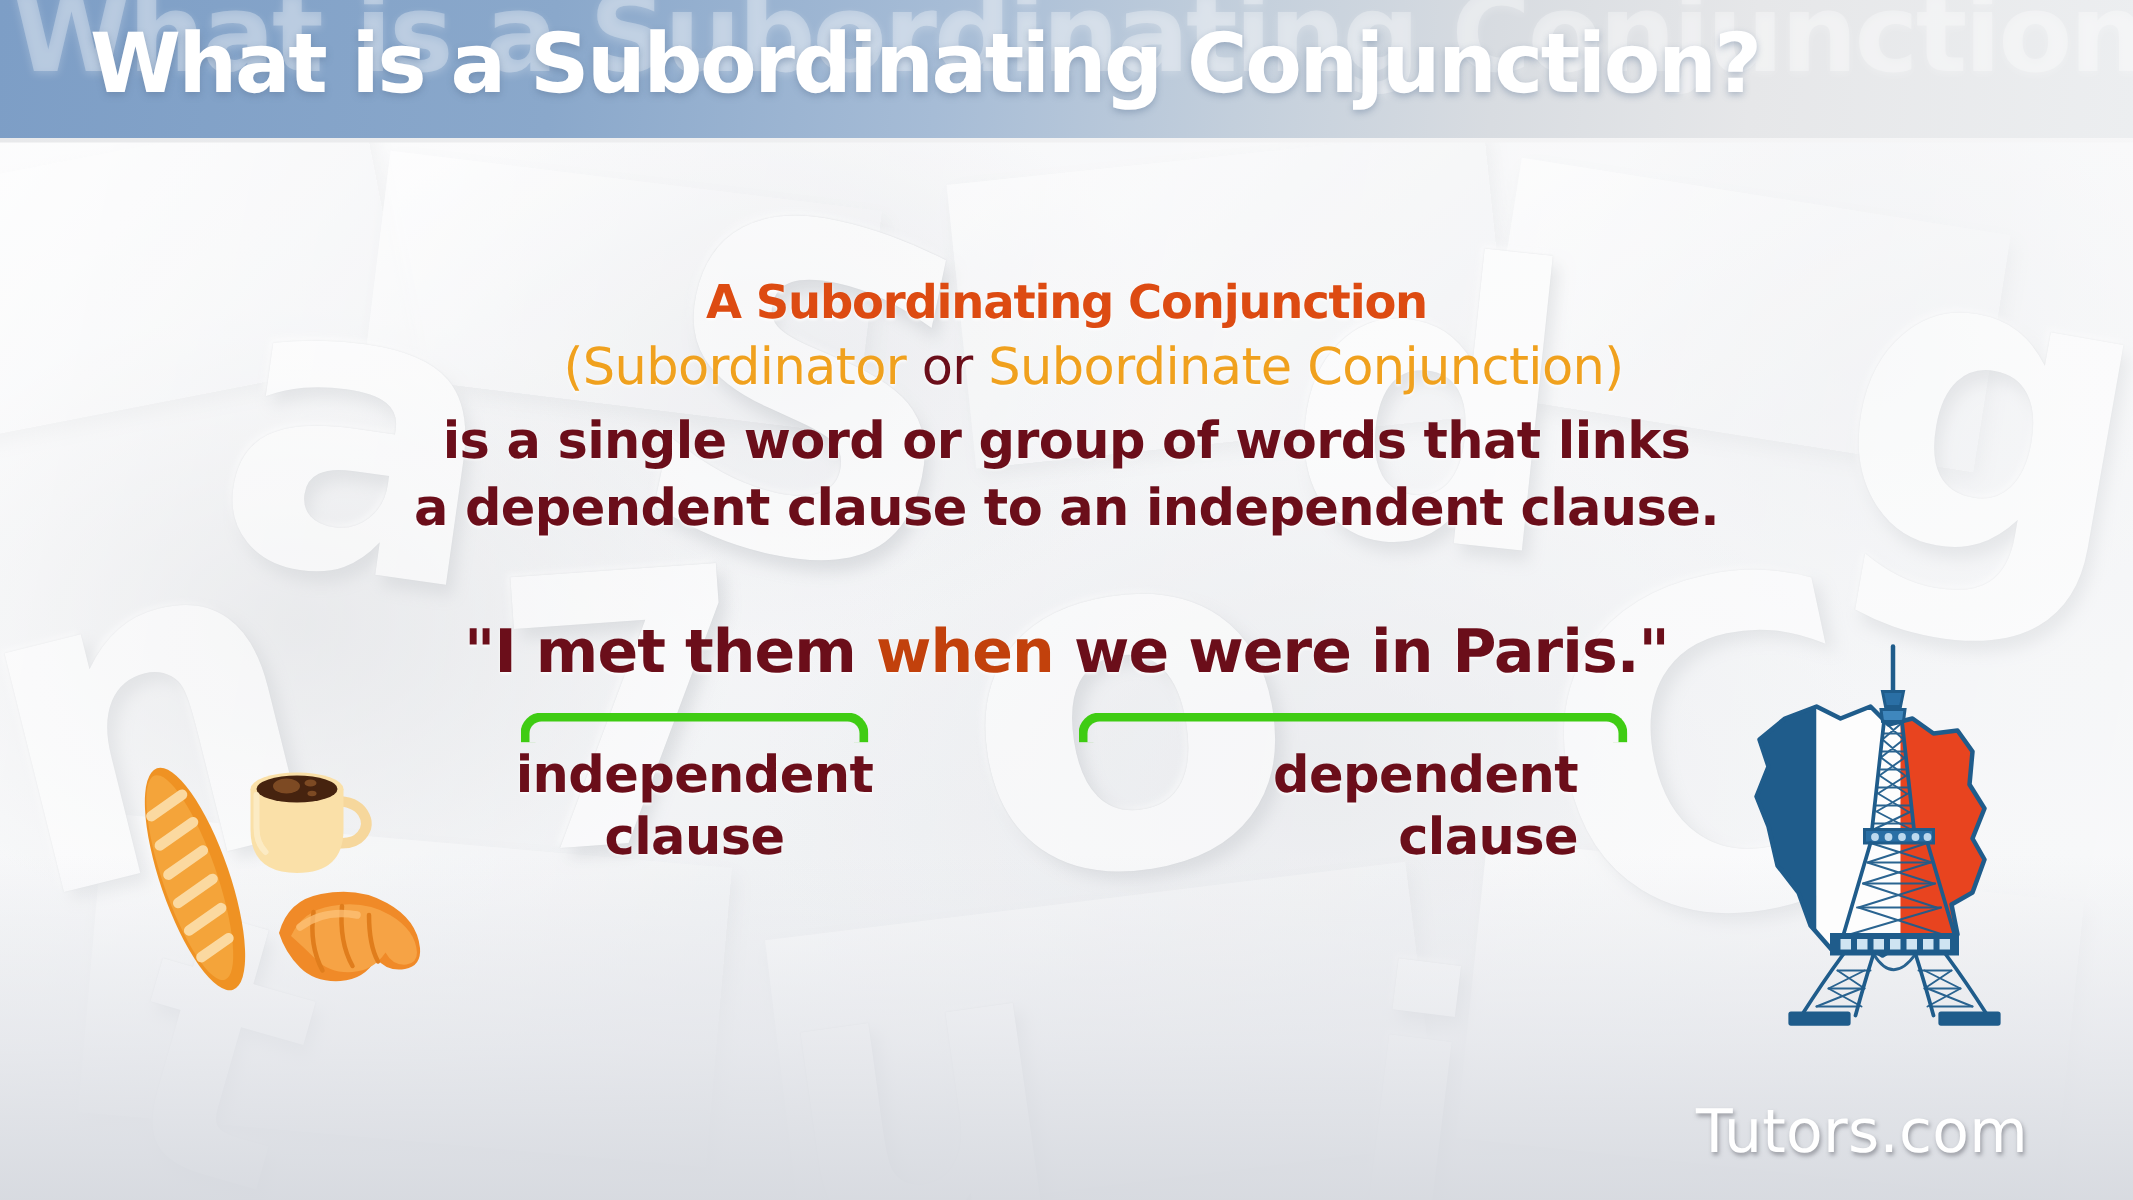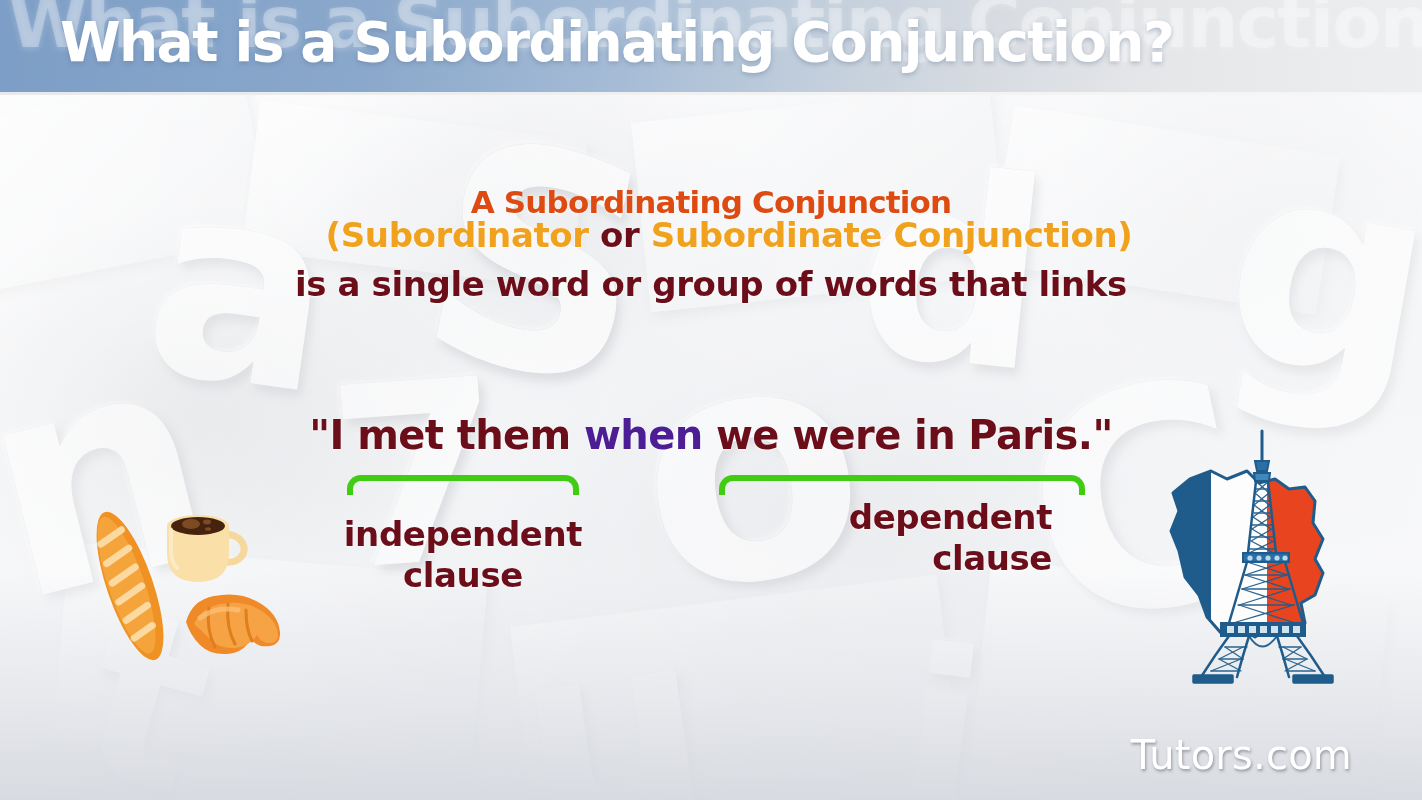--- a/index.html
+++ b/index.html
@@ -135,23 +135,23 @@
   }
   .def-line1 {
     font-size: 31px;
     font-weight: bold;
     letter-spacing: -0.8px;
     color: #dd4b12;
     line-height: 1.0;
     text-shadow: 0 1px 2px rgba(255,255,255,0.85);
   }
   .def-line2 {
-    margin-top: 0;
+    margin-top: 10px;
     font-size: 34px;
-    font-weight: bold;
+    font-weight: normal;
     letter-spacing: -0.4px;
     color: #f0a11e;
     line-height: 1.0;
     text-shadow: 0 1px 2px rgba(255,255,255,0.85);
     padding-left: 36px;
   }
   .def-line2 .conj-or {
     color: #6b0e1a;
   }
   .def-line3, .def-line4 {
@@ -173,21 +173,21 @@
     text-align: center;
     font-family: "DejaVu Sans", sans-serif;
     font-size: 40px;
     font-weight: bold;
     letter-spacing: -0.6px;
     color: #6b0e1a;
     white-space: nowrap;
     text-shadow: 0 1px 2px rgba(255,255,255,0.85);
   }
   .example .kw {
-    color: #4c1d95;
+    color: #c2410c;
   }
 
   
   .brace {
     position: absolute;
     height: 20px;
     border-top: 6px solid #3fcc13;
     border-left: 6px solid #3fcc13;
     border-right: 6px solid #3fcc13;
     border-radius: 14px 14px 0 0;
@@ -202,21 +202,21 @@
     font-family: "DejaVu Sans", sans-serif;
     font-size: 34px;
     font-weight: bold;
     letter-spacing: -0.4px;
     color: #6b0e1a;
     line-height: 1.22;
     text-align: center;
     white-space: pre-line;
     text-shadow: 0 1px 2px rgba(255,255,255,0.85);
   }
-  .clause-independent { left: 313px; top: 422px; width: 300px; }
+  .clause-independent { left: 313px; top: 405px; width: 300px; }
   .clause-dependent   { left: 752px; top: 405px; width: 300px; text-align: right; }
 
   
   .food {
     position: absolute;
     left: 78px;
     top: 404px;
     width: 210px;
     height: 180px;
   }
@@ -282,20 +282,21 @@
   <div class="header-base-line"></div>
 
   <div class="content">
 
     <div class="def-block">
       <div class="def-line1">A Subordinating Conjunction</div>
       <div class="def-line2">
         <span>(Subordinator</span><span class="conj-or"> or </span><span>Subordinate Conjunction)</span>
       </div>
       <div class="def-line3">is a single word or group of words that links</div>
+      <div class="def-line4">a dependent clause to an independent clause.</div>
     </div>
 
     <div class="example">
       <span>"I met them </span><span class="kw">when</span><span> we were in Paris."</span>
     </div>
 
     <div class="brace brace-left"></div>
     <div class="brace brace-right"></div>
 
     <div class="clause-label clause-independent">independent

